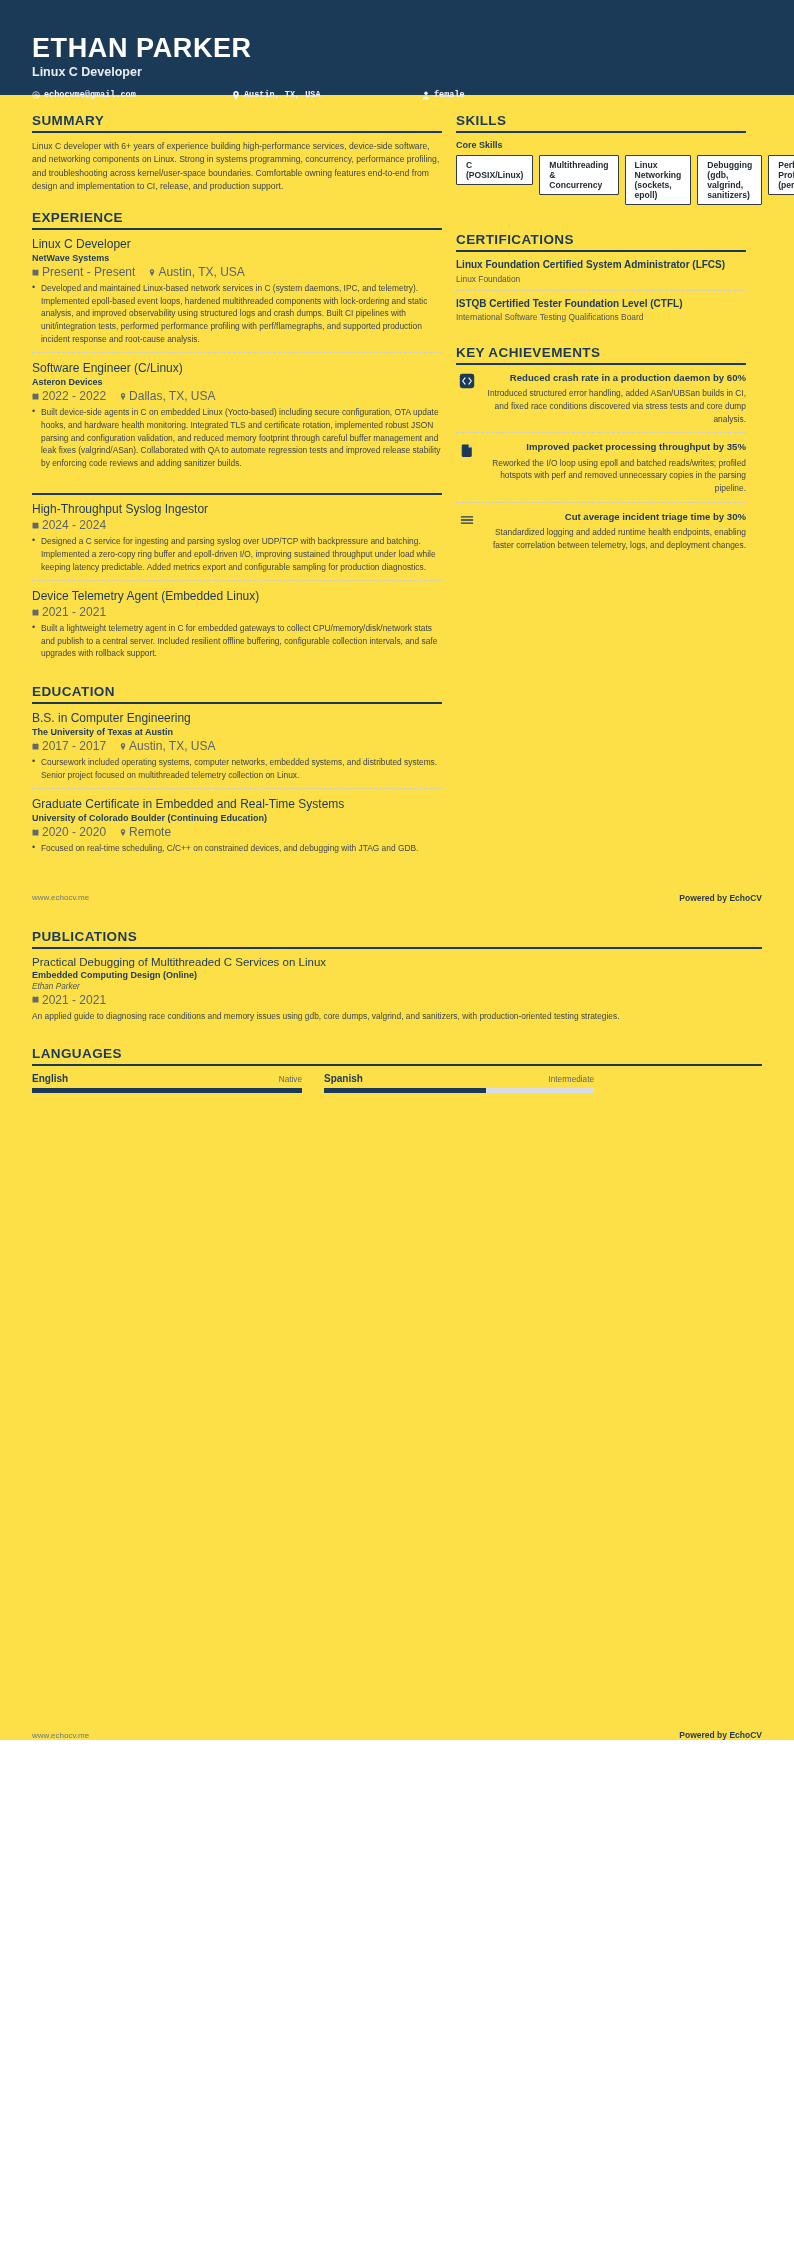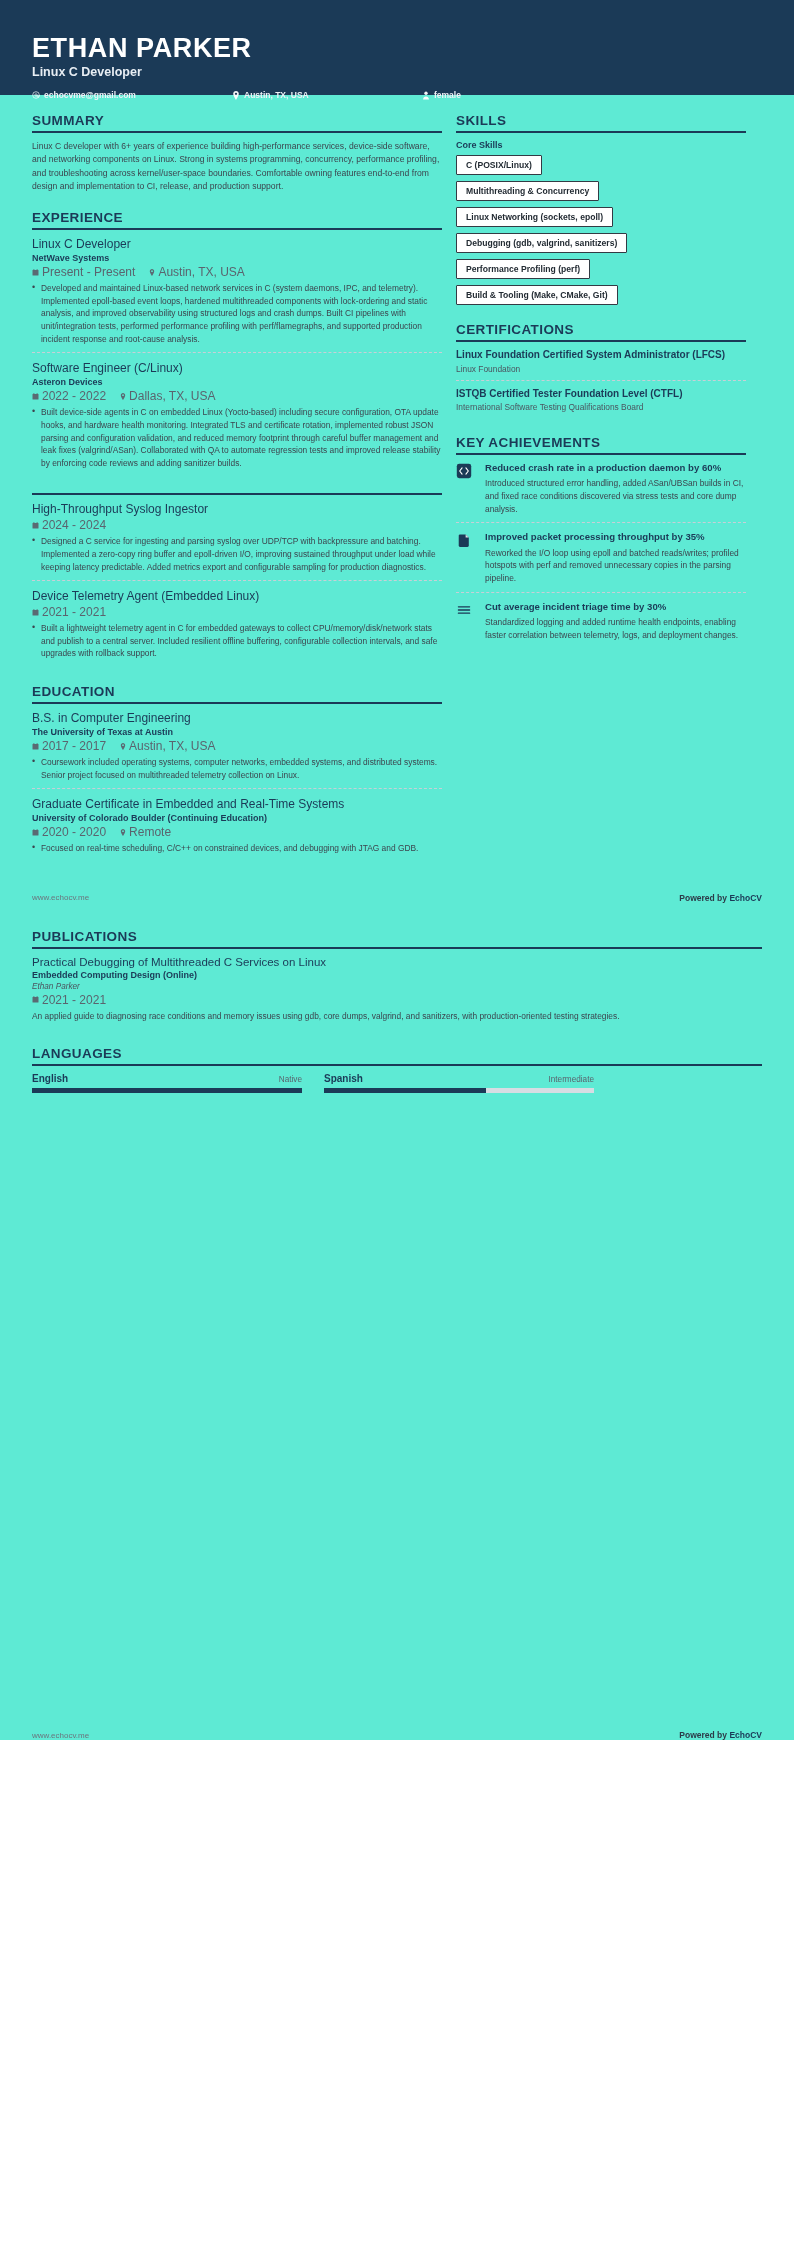--- a/index.html
+++ b/index.html
@@ -5,21 +5,21 @@
   * { box-sizing: border-box; margin: 0; padding: 0; }
   html, body {
     width: 794px;
     background: #ffffff;
     font-family: "Liberation Sans", sans-serif;
     color: #333b44;
   }
   .page {
     width: 794px;
     position: relative;
-    background: #5eead4;
+    background: #fde047;
   }
 
   
   .header {
     background: #1b3a57;
     color: #ffffff;
     padding: 34px 32px 24px 32px;
     height: 95px;
   }
   .hdr-name {
@@ -34,20 +34,21 @@
     font-weight: bold;
     margin-top: 3px;
     color: #e8eef4;
   }
   .hdr-contacts {
     display: flex;
     margin-top: 11px;
     font-size: 8.5px;
     font-weight: bold;
     color: #eef3f8;
+    font-family: Liberation Mono, monospace;
   }
   .hdr-contact {
     display: flex;
     align-items: center;
     gap: 4px;
   }
   .hdr-contact:nth-child(1) { width: 200px; }
   .hdr-contact:nth-child(2) { width: 190px; }
   .ico { display: inline-flex; align-items: center; opacity: .95; }
   .ico svg { display: block; }
@@ -128,21 +129,21 @@
     font-size: 9px;
   }
 
   
   .skill-group-label {
     font-size: 9px;
     font-weight: bold;
     color: #1b3a57;
     margin-bottom: 5px;
   }
-  .chips { display: flex; flex-direction: column; align-items: flex-start; gap: 6px; }
+  .chips { display: flex; flex-direction: row; align-items: flex-start; gap: 6px; }
   .chip {
     border: 1px solid #333b44;
     padding: 4px 9px;
     font-size: 8.6px;
     font-weight: bold;
     color: #232b33;
     background: #fff;
     border-radius: 1px;
   }
 
@@ -162,20 +163,21 @@
   .cert-issuer {
     font-size: 8.4px;
     color: #4b555f;
   }
 
   
   .ach {
     display: flex;
     gap: 10px;
     padding-bottom: 7px;
+    text-align: right;
   }
   .ach + .ach {
     border-top: 1px dashed #c8cfd6;
     padding-top: 8px;
   }
   .ach-icon {
     width: 19px;
     min-width: 19px;
     padding-top: 1px;
     color: #1b3a57;

